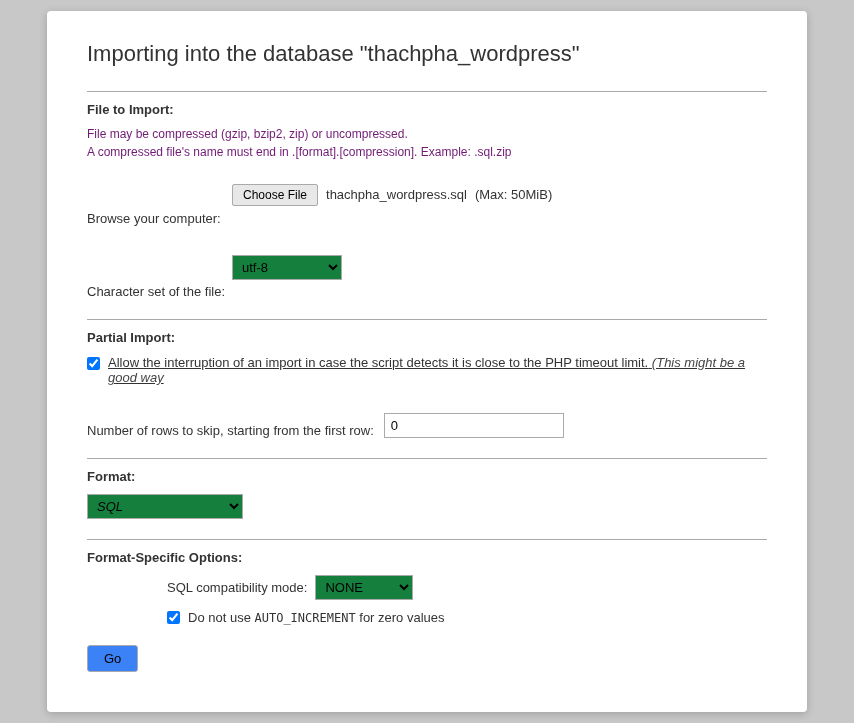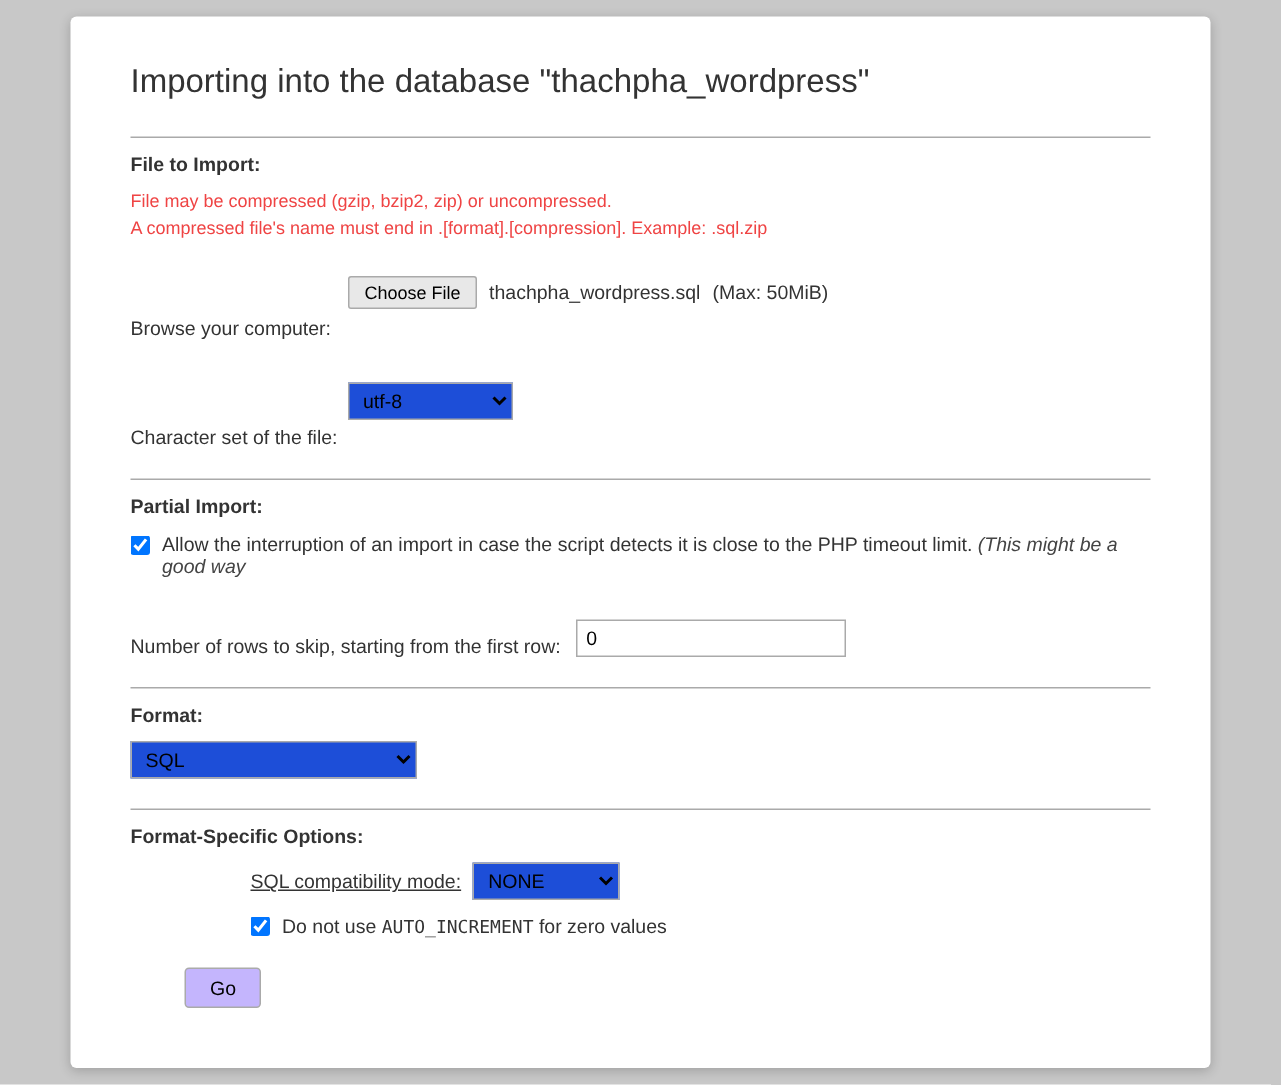--- a/index.html
+++ b/index.html
@@ -31,21 +31,21 @@
       padding-top: 10px;
       margin-bottom: 20px;
     }
     .section-title {
       font-weight: bold;
       font-size: 13px;
       margin-bottom: 10px;
     }
     .desc-text {
       font-size: 12px;
-      color: #ef4444;
+      color: #701a75;
       margin-bottom: 4px;
     }
     .bold-text {
       font-weight: normal;
     }
     .row {
       display: flex;
       align-items: center;
       margin-bottom: 10px;
     }
@@ -70,36 +70,38 @@
       margin-right: 8px;
     }
     .max-size {
       font-size: 13px;
       color: #333;
     }
     select {
       border: 1px solid #aaa;
       padding: 3px 5px;
       font-size: 13px;
-      background: #1d4ed8;
+      background: #15803d;
       cursor: pointer;
     }
     .charset-select {
       width: 110px;
     }
     .format-select {
-      width: 191px;
+      width: 156px;
+      font-style: italic;
     }
     .compat-select {
       width: 98px;
     }
     .checkbox-row {
       display: flex;
       align-items: flex-start;
       margin-bottom: 28px;
+      text-decoration: underline;
     }
     .checkbox-row input[type="checkbox"] {
       margin-right: 8px;
       margin-top: 2px;
       flex-shrink: 0;
     }
     .checkbox-label {
       font-size: 13px;
       color: #333;
     }
@@ -136,47 +138,45 @@
     .compat-row {
       display: flex;
       align-items: center;
       margin-bottom: 10px;
       padding-left: 80px;
     }
     .compat-label {
       font-size: 13px;
       color: #333;
       margin-right: 8px;
-      text-decoration: underline;
     }
     .auto-inc-row {
       display: flex;
       align-items: center;
       margin-bottom: 10px;
       padding-left: 80px;
     }
     .auto-inc-row input[type="checkbox"] {
       margin-right: 8px;
     }
     .auto-inc-label {
       font-size: 13px;
       color: #333;
     }
     code {
       font-family: monospace;
       font-size: 12px;
     }
     .go-btn {
-      background: #c4b5fd;
+      background: #3b82f6;
       border: 1px solid #aaa;
       padding: 5px 16px;
       font-size: 13px;
       cursor: pointer;
       border-radius: 3px;
-      margin-left: 36px;
     }
   </style>
 </head>
 <body>
 
 <div class="card">
   <h1>Importing into the database "thachpha_wordpress"</h1>
 
   
   <div class="section">

